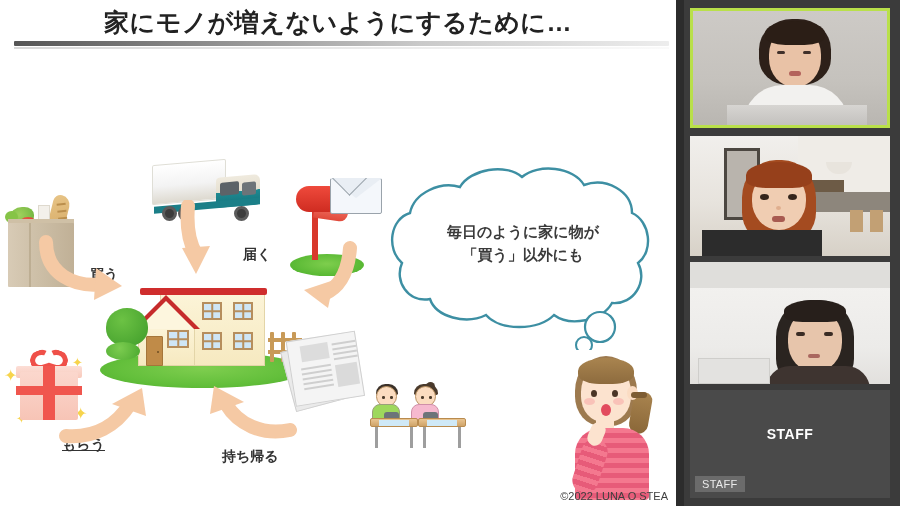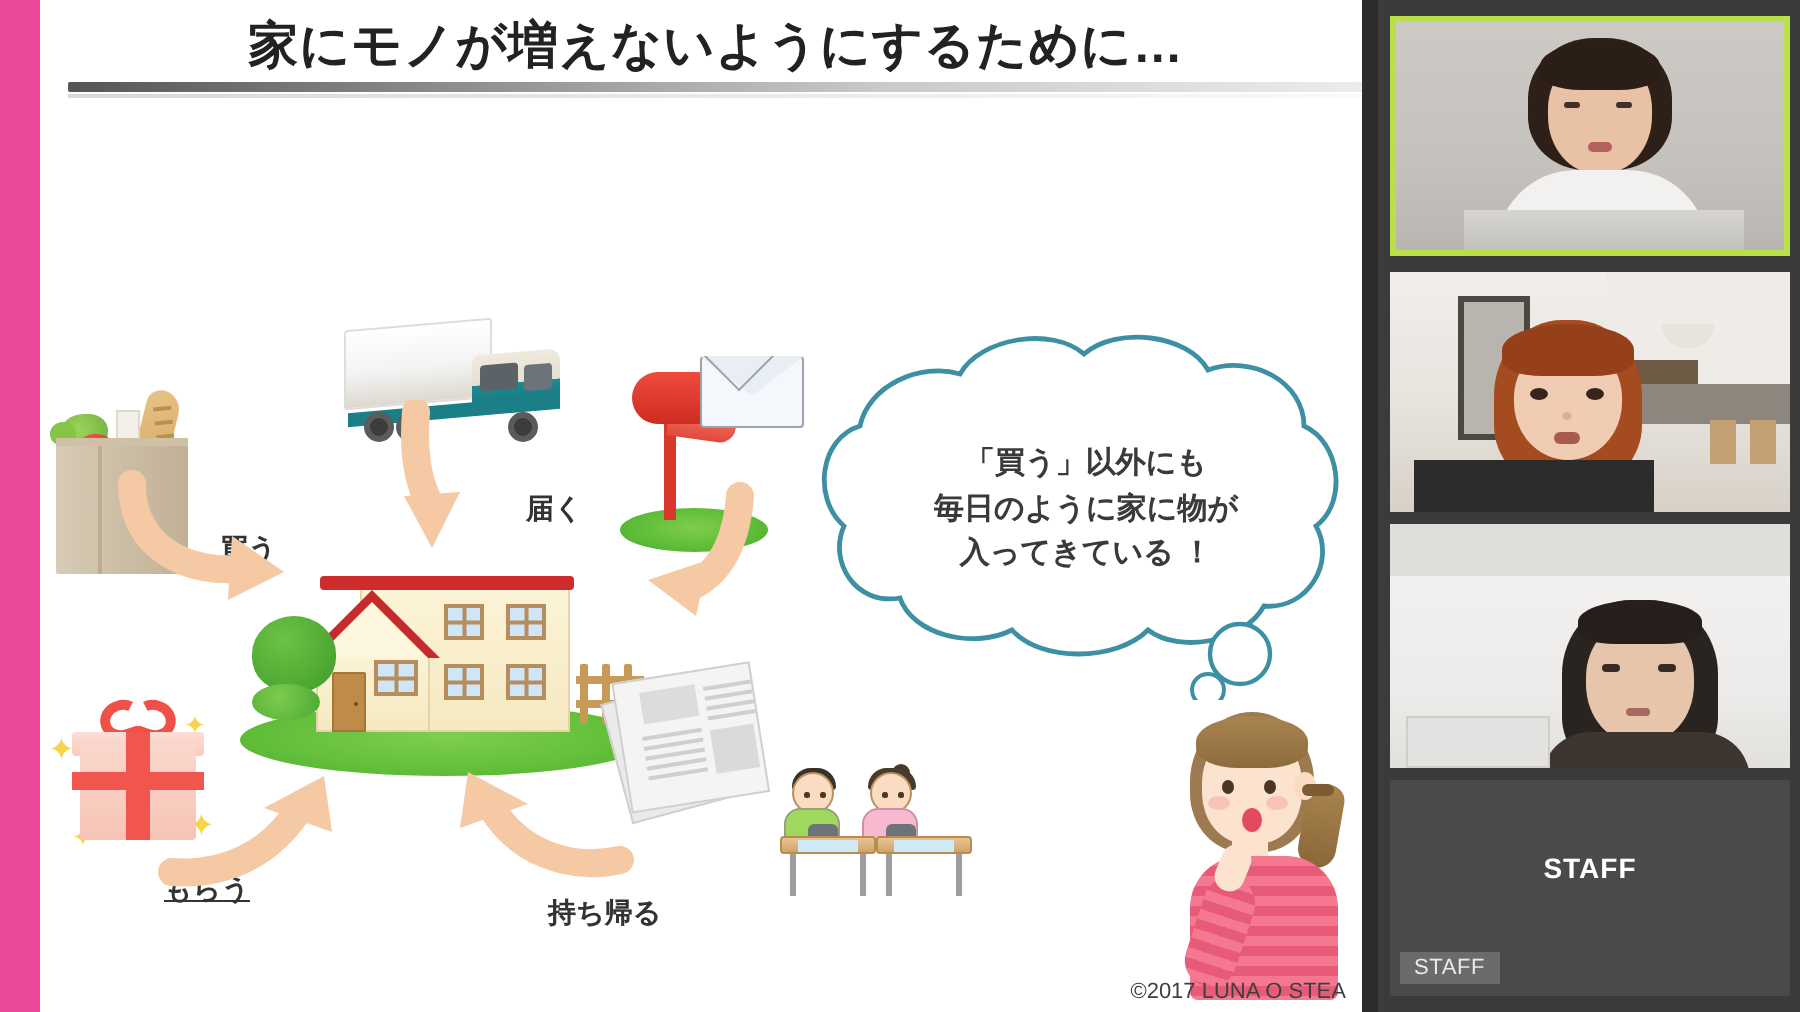--- a/index.html
+++ b/index.html
@@ -1,19 +1,19 @@
 <!DOCTYPE html>
 <html><head>
 <meta charset="utf-8">
 <style>
   * { margin:0; padding:0; box-sizing:border-box; }
   html,body { width:900px; height:506px; overflow:hidden; background:#2f2f2f;
     font-family:"Liberation Sans","DejaVu Sans",sans-serif; }
 
-  .app { position:relative; width:900px; height:506px; display:flex; background:#ec4899;padding-left:20px; }
+  .app { position:relative; width:900px; height:506px; display:flex; background:#14532d; }
 
   
   .slide { position:relative; width:676px; height:506px; background:#ffffff; overflow:hidden; }
 
   .slide-title { position:absolute; left:0; top:4px; width:676px; height:36px;
     display:flex; align-items:center; justify-content:center;
     font-size:25px; font-weight:bold; color:#222; letter-spacing:.5px; white-space:nowrap; }
 
   .title-rule { position:absolute; left:14px; top:41px; width:655px; height:5px;
     background:linear-gradient(to right,#555 0%,#8a8a8a 28%,#c9c9c9 62%,#ededed 100%);
@@ -383,21 +383,21 @@
           <div class="desk-leg" style="left:5px;"></div>
             <div class="desk-leg" style="left:40px;"></div>
         </div>
         <div class="desk" style="left:48px;">
           <div class="desk-top"></div>
             <div class="desk-paper"></div>
           <div class="desk-leg" style="left:5px;"></div>
             <div class="desk-leg" style="left:40px;"></div>
         </div>
       </div>
-      <div class="lbl" style="left:222px; top:308px;margin-left:32px;">持ち帰る</div>
+      <div class="lbl" style="left:222px; top:308px;">持ち帰る</div>
 
       <div class="girl">
         <div class="g-hair-back"></div>
         <div class="g-pony"></div>
         <div class="g-face"></div>
         <div class="g-ear"></div>
         <div class="g-bangs"></div>
         <div class="g-tie"></div>
         <div class="g-eye" style="left:28px;"></div>
         <div class="g-eye" style="left:49px;"></div>
@@ -413,23 +413,22 @@
       <div class="bubble">
         <svg width="270" height="185" viewBox="0 0 270 185">
           <path d="M72 22 C82 4 118 -2 134 12 C150 -2 186 2 196 20 C218 12 244 26 244 48
                    C262 56 266 86 250 98 C260 116 246 140 224 138 C214 156 182 162 166 150
                    C150 166 112 166 98 150 C78 160 48 152 42 134 C20 138 6 116 14 98
                    C-2 84 2 54 22 48 C26 28 52 16 72 22 Z" fill="#ffffff" stroke="#3d8fa3" stroke-width="2.4"></path>
           <circle cx="212" cy="162" r="15" fill="#ffffff" stroke="#3d8fa3" stroke-width="2.2"></circle>
           <circle cx="196" cy="180" r="8" fill="#ffffff" stroke="#3d8fa3" stroke-width="2"></circle>
         </svg>
         <div class="bubble-text">
+          <div>毎日のように家に物が</div>
           <div>「買う」以外にも</div>
-          <div>毎日のように家に物が</div>
-          <div>入ってきている ！</div>
         </div>
       </div>
 
       <svg class="arrow" style="left:30px; top:92px;" width="100" height="80">
         <path d="M16 10 C16 42 44 56 74 52" stroke="#f5c9a4" stroke-width="14" fill="none" stroke-linecap="round"></path>
         <polygon points="66,36 92,54 64,68" fill="#f5c9a4"></polygon>
       </svg>
       <svg class="arrow" style="left:170px; top:60px;" width="70" height="80">
         <path d="M18 6 C16 30 20 44 26 54" stroke="#f5c9a4" stroke-width="14" fill="none" stroke-linecap="round"></path>
         <polygon points="12,48 40,46 26,74" fill="#f5c9a4"></polygon>
@@ -442,21 +441,21 @@
         <path d="M8 56 C36 58 58 46 72 24" stroke="#f5c9a4" stroke-width="14" fill="none" stroke-linecap="round"></path>
         <polygon points="54,24 84,8 88,36" fill="#f5c9a4"></polygon>
       </svg>
       <svg class="arrow" style="left:190px; top:238px;" width="110" height="70">
         <path d="M100 52 C72 58 48 46 36 26" stroke="#f5c9a4" stroke-width="14" fill="none" stroke-linecap="round"></path>
         <polygon points="54,24 24,8 20,36" fill="#f5c9a4"></polygon>
       </svg>
 
     </div>
 
-    <div class="copyright">©2017 LUNA O STEA</div>
+    <div class="copyright">©2022 LUNA O STEA</div>
   </div>
 
   <div class="panel">
     <div class="panel-edge"></div>
 
     <div class="tile t1">
       <div class="vid">
         <div class="v1-bg"></div>
         <div class="v1-hairb"></div>
         <div class="v1-face"></div>

